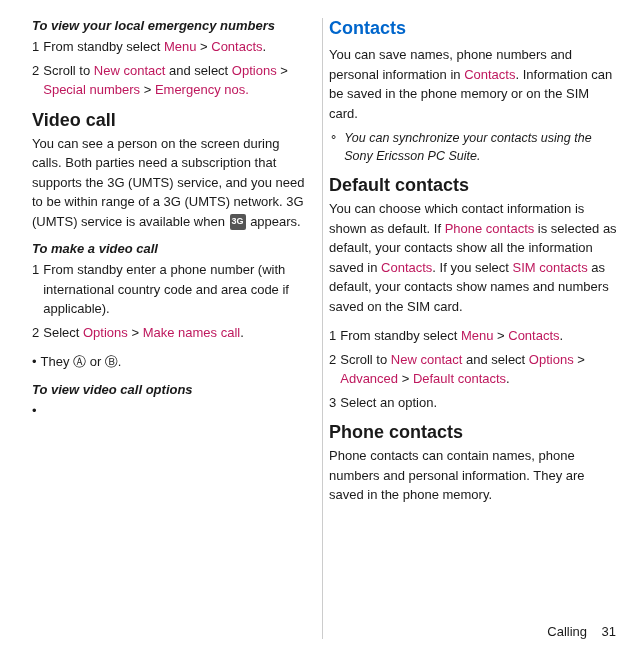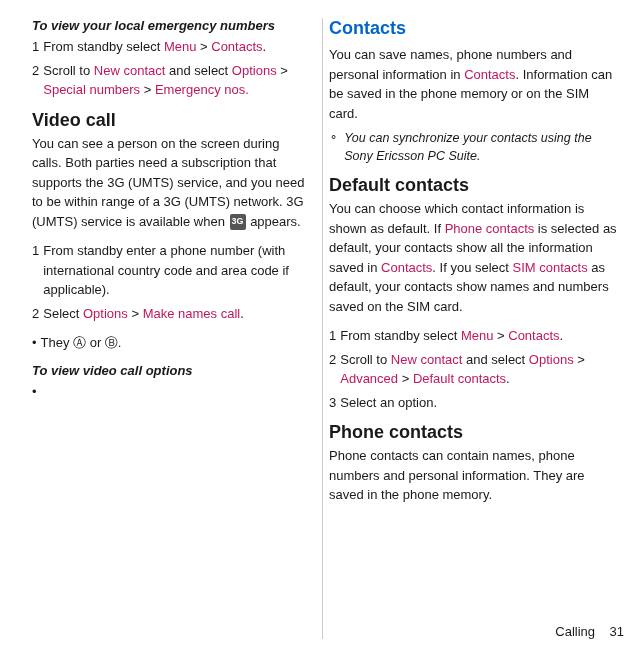--- a/index.html
+++ b/index.html
@@ -103,21 +103,21 @@
 
     .tip-icon {
       font-size: 11px;
       margin-top: 1px;
       flex-shrink: 0;
     }
 
     .page-footer {
       position: absolute;
       bottom: 14px;
-      right: 12px;
+      right: 20px;
       font-size: 13px;
       color: #1a1a1a;
     }
 
     .right-title {
       font-size: 18px;
       font-weight: bold;
       color: #0066cc;
       margin-bottom: 6px;
     }
@@ -152,20 +152,21 @@
         <span>Scroll to <a class="link">New contact</a> and select <a class="link">Options</a> &gt; <a class="link">Special numbers</a> &gt; <a class="link">Emergency nos.</a></span>
       </div>
     </div>
 
     <div class="section-block">
       <div class="section-heading">Video call</div>
       <p>You can see a person on the screen during calls. Both parties need a subscription that supports the 3G (UMTS) service, and you need to be within range of a 3G (UMTS) network. 3G (UMTS) service is available when <span class="icon-3g">3G</span> appears.</p>
     </div>
 
     <div class="section-block">
+      <div class="section-title">To make a video call</div>
       <div class="numbered-item">
         <span class="num">1</span>
         <span>From standby enter a phone number (with international country code and area code if applicable).</span>
       </div>
       <div class="numbered-item">
         <span class="num">2</span>
         <span>Select <a class="link">Options</a> &gt; <a class="link">Make names call</a>.</span>
       </div>
     </div>
 

